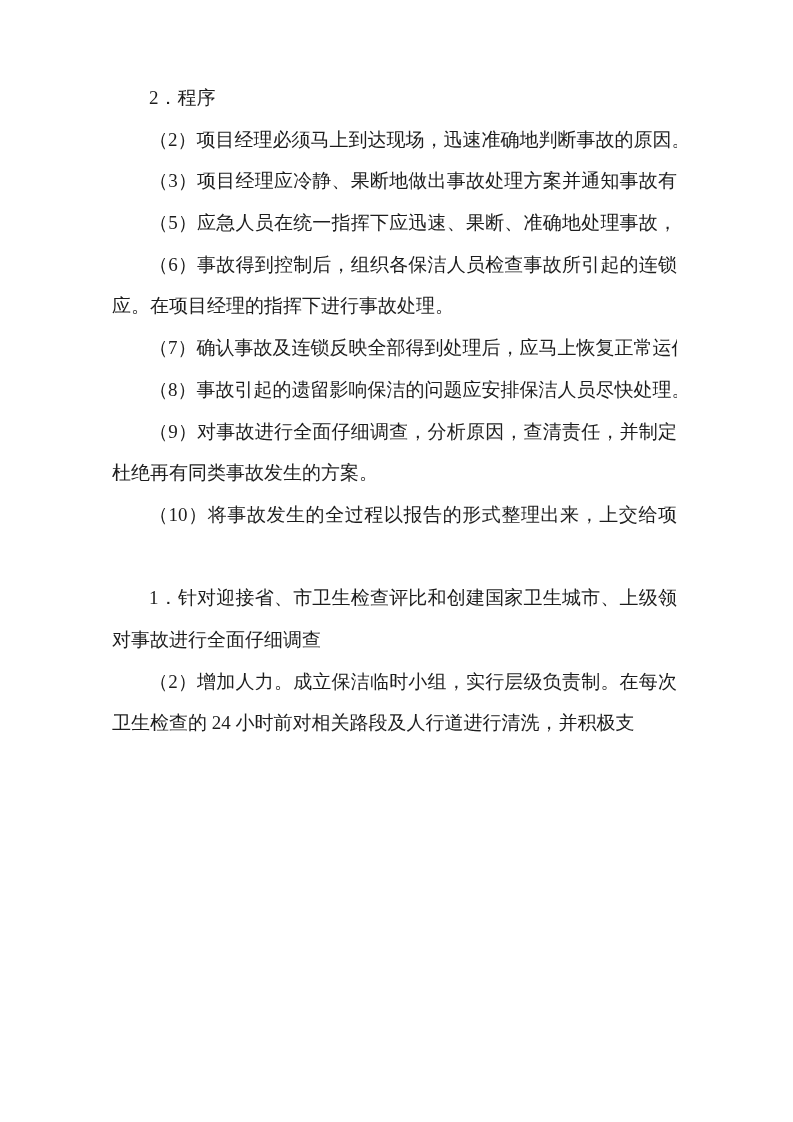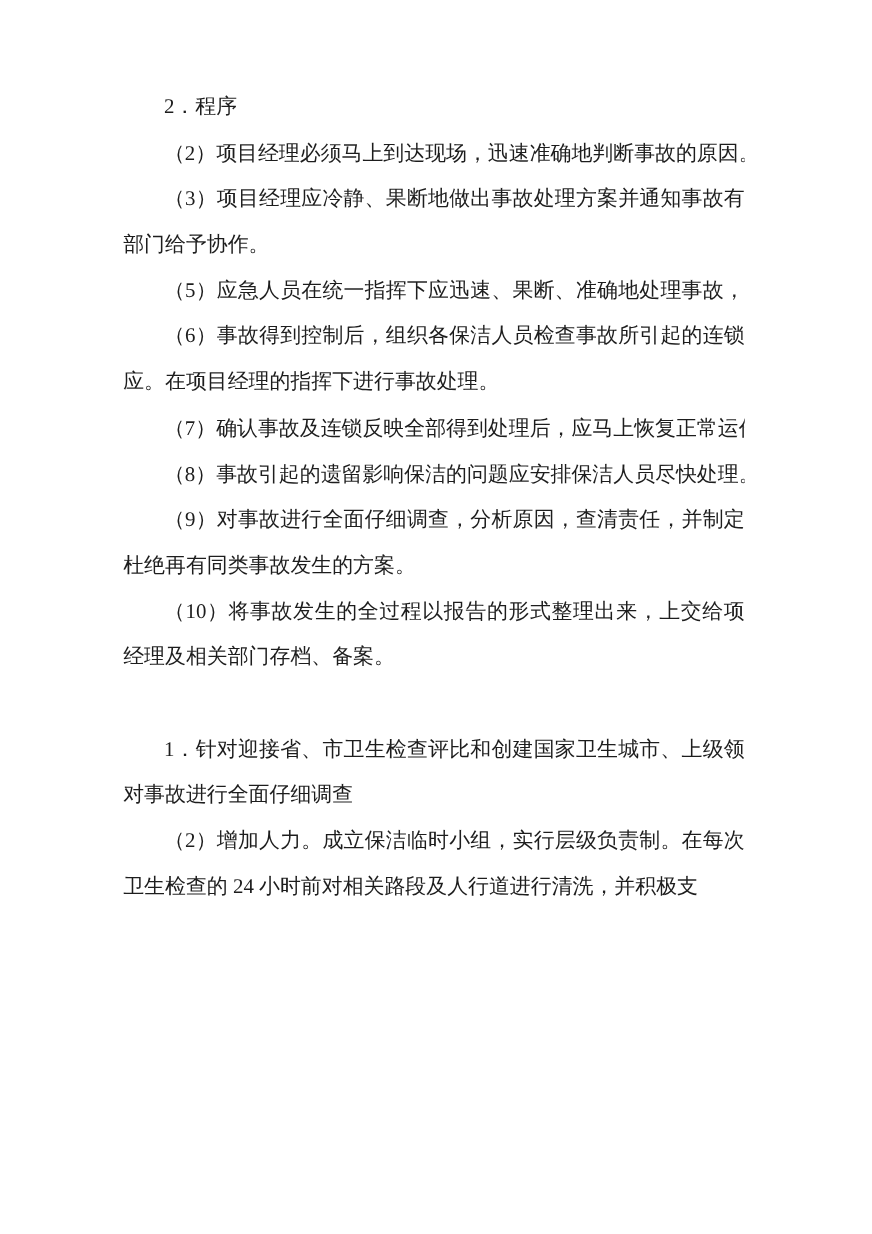--- a/index.html
+++ b/index.html
@@ -40,29 +40,27 @@
   }
 </style>
 </head>
 <body>
 
 <div class="page">
   <div class="doc-body">
       <div class="line indent">2．程序</div>
       <div class="line indent">（2）项目经理必须马上到达现场，迅速准确地判断事故的原因。</div>
       <div class="line indent fill">（3）项目经理应冷静、果断地做出事故处理方案并通知事故有关</div>
-      <div class="line">部门给予协作。</div>
       <div class="line indent fill">（5）应急人员在统一指挥下应迅速、果断、准确地处理事故，并</div>
       <div class="line indent fill">（6）事故得到控制后，组织各保洁人员检查事故所引起的连锁反</div>
       <div class="line">应。在项目经理的指挥下进行事故处理。</div>
       <div class="line indent">（7）确认事故及连锁反映全部得到处理后，应马上恢复正常运作。</div>
       <div class="line indent">（8）事故引起的遗留影响保洁的问题应安排保洁人员尽快处理。</div>
       <div class="line indent fill">（9）对事故进行全面仔细调查，分析原因，查清责任，并制定出</div>
       <div class="line">杜绝再有同类事故发生的方案。</div>
       <div class="line indent fill">（10）将事故发生的全过程以报告的形式整理出来，上交给项目</div>
-      <div class="line">经理及相关部门存档、备案。</div>
       <div class="line"></div>
       <div class="line indent fill">1．针对迎接省、市卫生检查评比和创建国家卫生城市、上级领导</div>
       <div class="line">对事故进行全面仔细调查</div>
       <div class="line indent fill">（2）增加人力。成立保洁临时小组，实行层级负责制。在每次</div>
       <div class="line">卫生检查的 24 小时前对相关路段及人行道进行清洗，并积极支</div>
     </div>
 </div>
 
 </body></html>

